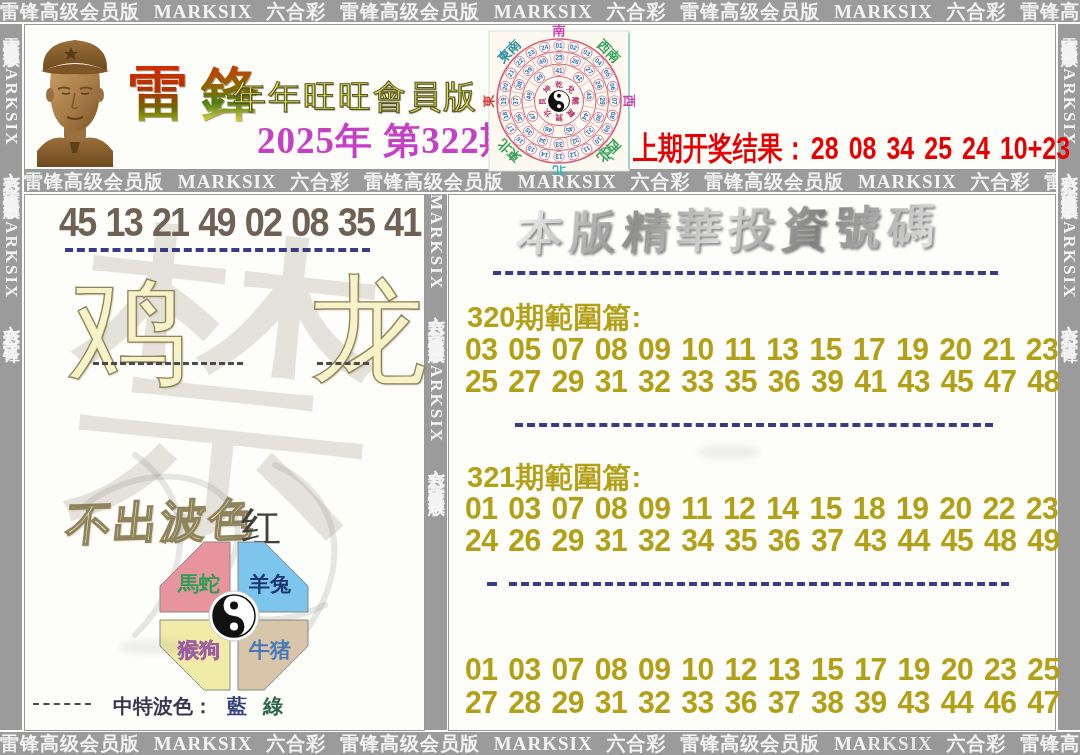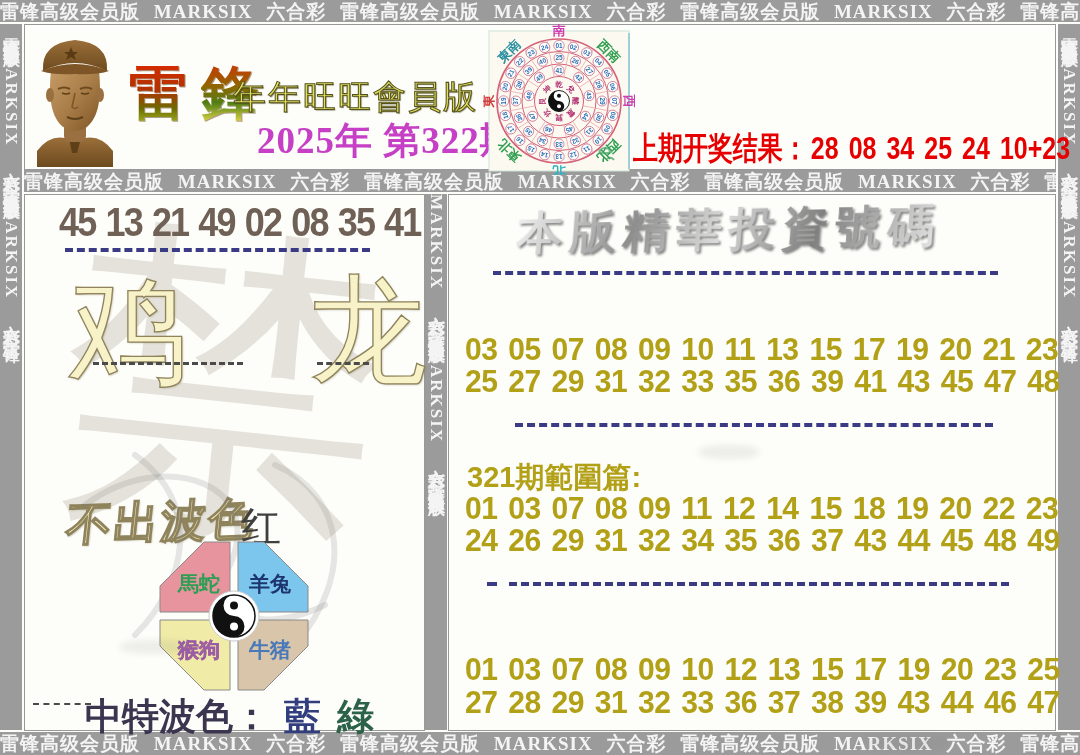--- a/index.html
+++ b/index.html
@@ -53,22 +53,22 @@
   .hollow{font-family:"Liberation Serif",serif;color:#f8f2c8;line-height:1;
       -webkit-text-stroke:1.3px #8f835c;text-shadow:1px 1px 2px rgba(120,110,70,.45);}
   #zodiac-left{left:44px;top:78px;font-size:118px;}
   #zodiac-right{left:284px;top:78px;font-size:118px;}
   #tail-left{left:64px;top:185px;font-size:46px;font-weight:bold;letter-spacing:4px;}
   #tail-right{left:288px;top:185px;font-size:46px;font-weight:bold;letter-spacing:4px;}
   #nowave{left:42px;top:305px;font-size:45px;font-weight:bold;letter-spacing:2px;
       transform:skewX(-8deg) rotate(-2deg);}
   #nowave-val{left:216px;top:312px;font-size:40px;color:#3f3f3f;
       font-family:"Liberation Serif",serif;line-height:1;}
-  #wave-line{left:60px;top:503px;font-size:37px;font-weight:bold;color:#3b3550;
-      white-space:nowrap;line-height:1;}
+  #wave-line{left:88px;top:503px;font-size:20px;font-weight:bold;color:#3b3550;
+      white-space:nowrap;line-height:1;font-family:Liberation Mono, monospace;}
   #wave-blue{color:#323d7d;margin-left:14px;}
   #wave-green{color:#2c6247;margin-left:16px;}
   .smudge{position:absolute;background:rgba(120,120,120,.12);filter:blur(3px);border-radius:40%;}
 
   
   #rp-title{left:68px;top:12px;font-family:"Liberation Serif",serif;font-weight:bold;
       font-size:46px;letter-spacing:7px;line-height:1;white-space:nowrap;
       transform:skewX(-5deg) rotate(-1deg);
       background-image:linear-gradient(110deg,#f2f2f2 0%,#8e8e8e 28%,#dadada 48%,#7f7f7f 70%,#e8e8e8 100%);
       -webkit-background-clip:text;background-clip:text;color:transparent;
@@ -426,20 +426,21 @@
   <div id="wave-line" class="abs">
     <span>中特波色：</span><span id="wave-blue">藍</span><span id="wave-green">綠</span>
   </div>
   <div class="dash dk abs" style="left:8px;top:508px;width:58px;border-top-width:2px;"></div>
 </div>
 
 <div id="right-card" class="card">
   <div id="rp-title" class="abs">本版精華投資號碼</div>
   <div class="dash abs" style="left:44px;top:76px;width:505px;"></div>
 
+  <div class="sec-label abs" style="top:108px;">320期範圍篇:</div>
   <div class="sec-nums abs" style="top:139px;">03 05 07 08 09 10 11 13 15 17 19 20 21 23</div>
   <div class="sec-nums abs" style="top:171px;">25 27 29 31 32 33 35 36 39 41 43 45 47 48</div>
   <div class="dash abs" style="left:66px;top:228px;width:478px;"></div>
 
   <div class="sec-label abs" style="top:268px;">321期範圍篇:</div>
   <div class="sec-nums abs" style="top:298px;">01 03 07 08 09 11 12 14 15 18 19 20 22 23</div>
   <div class="sec-nums abs" style="top:330px;">24 26 29 31 32 34 35 36 37 43 44 45 48 49</div>
   <div class="dash abs" style="left:38px;top:387px;width:10px;"></div>
   <div class="dash abs" style="left:60px;top:387px;width:500px;"></div>
 

